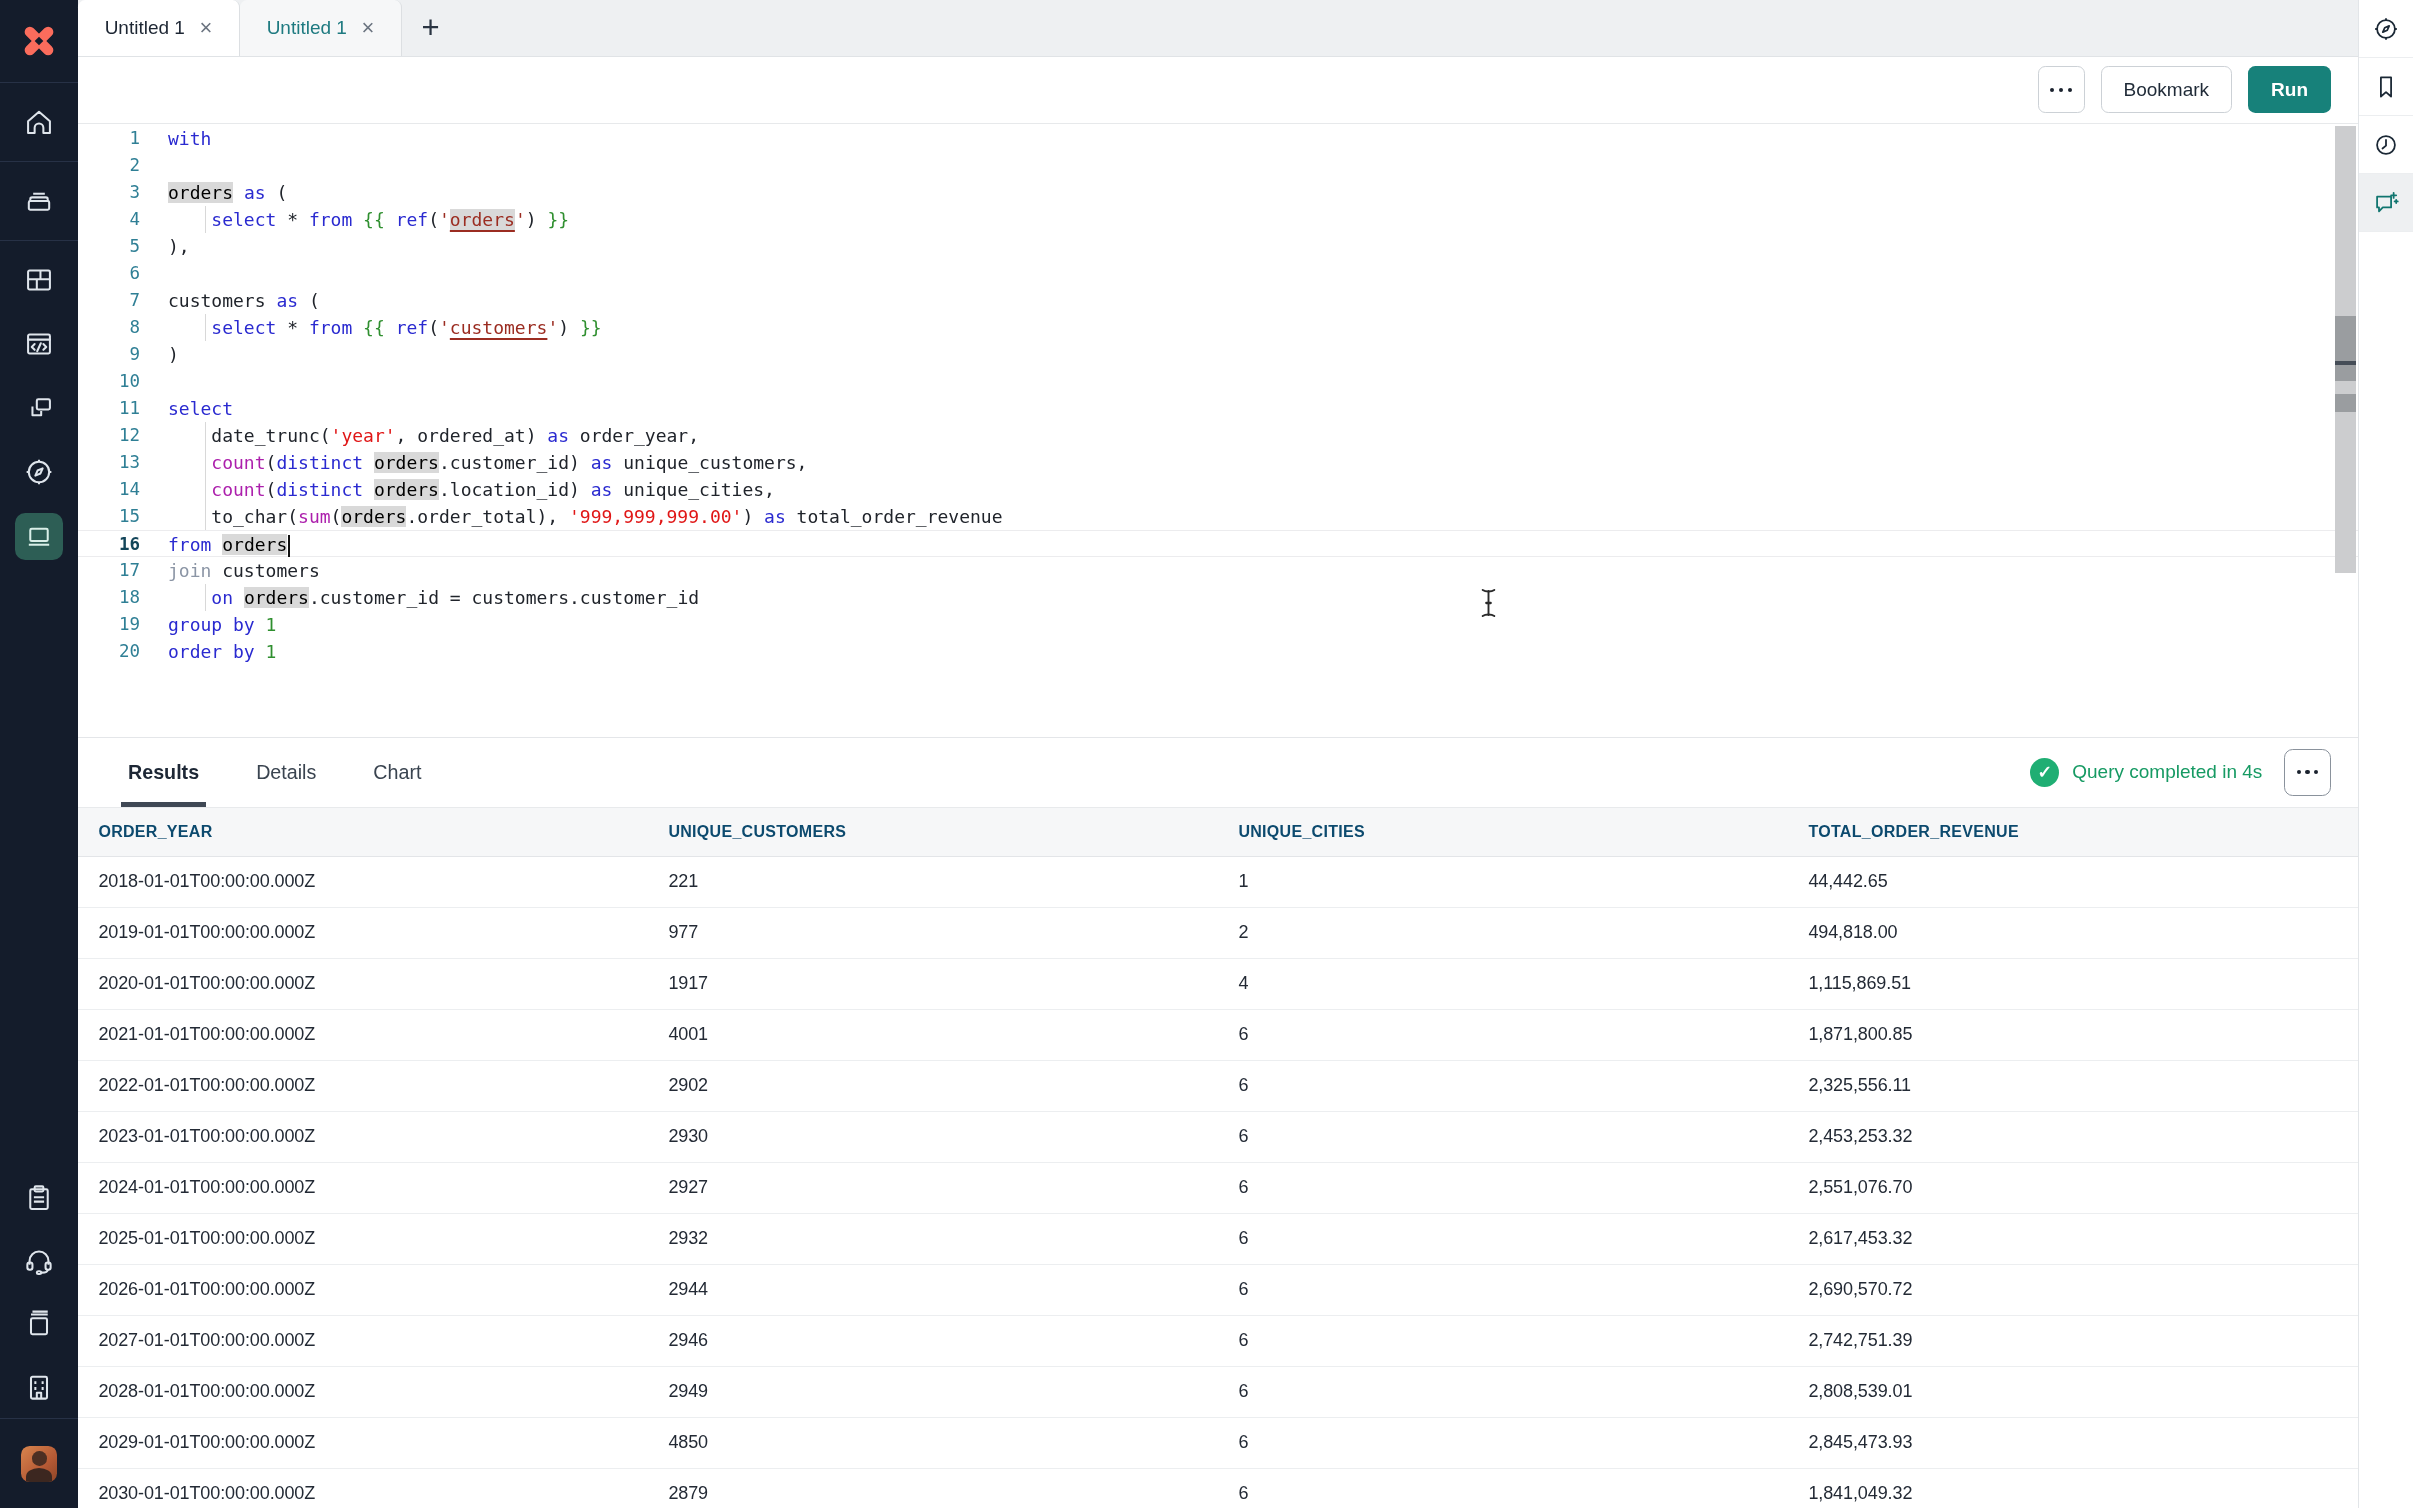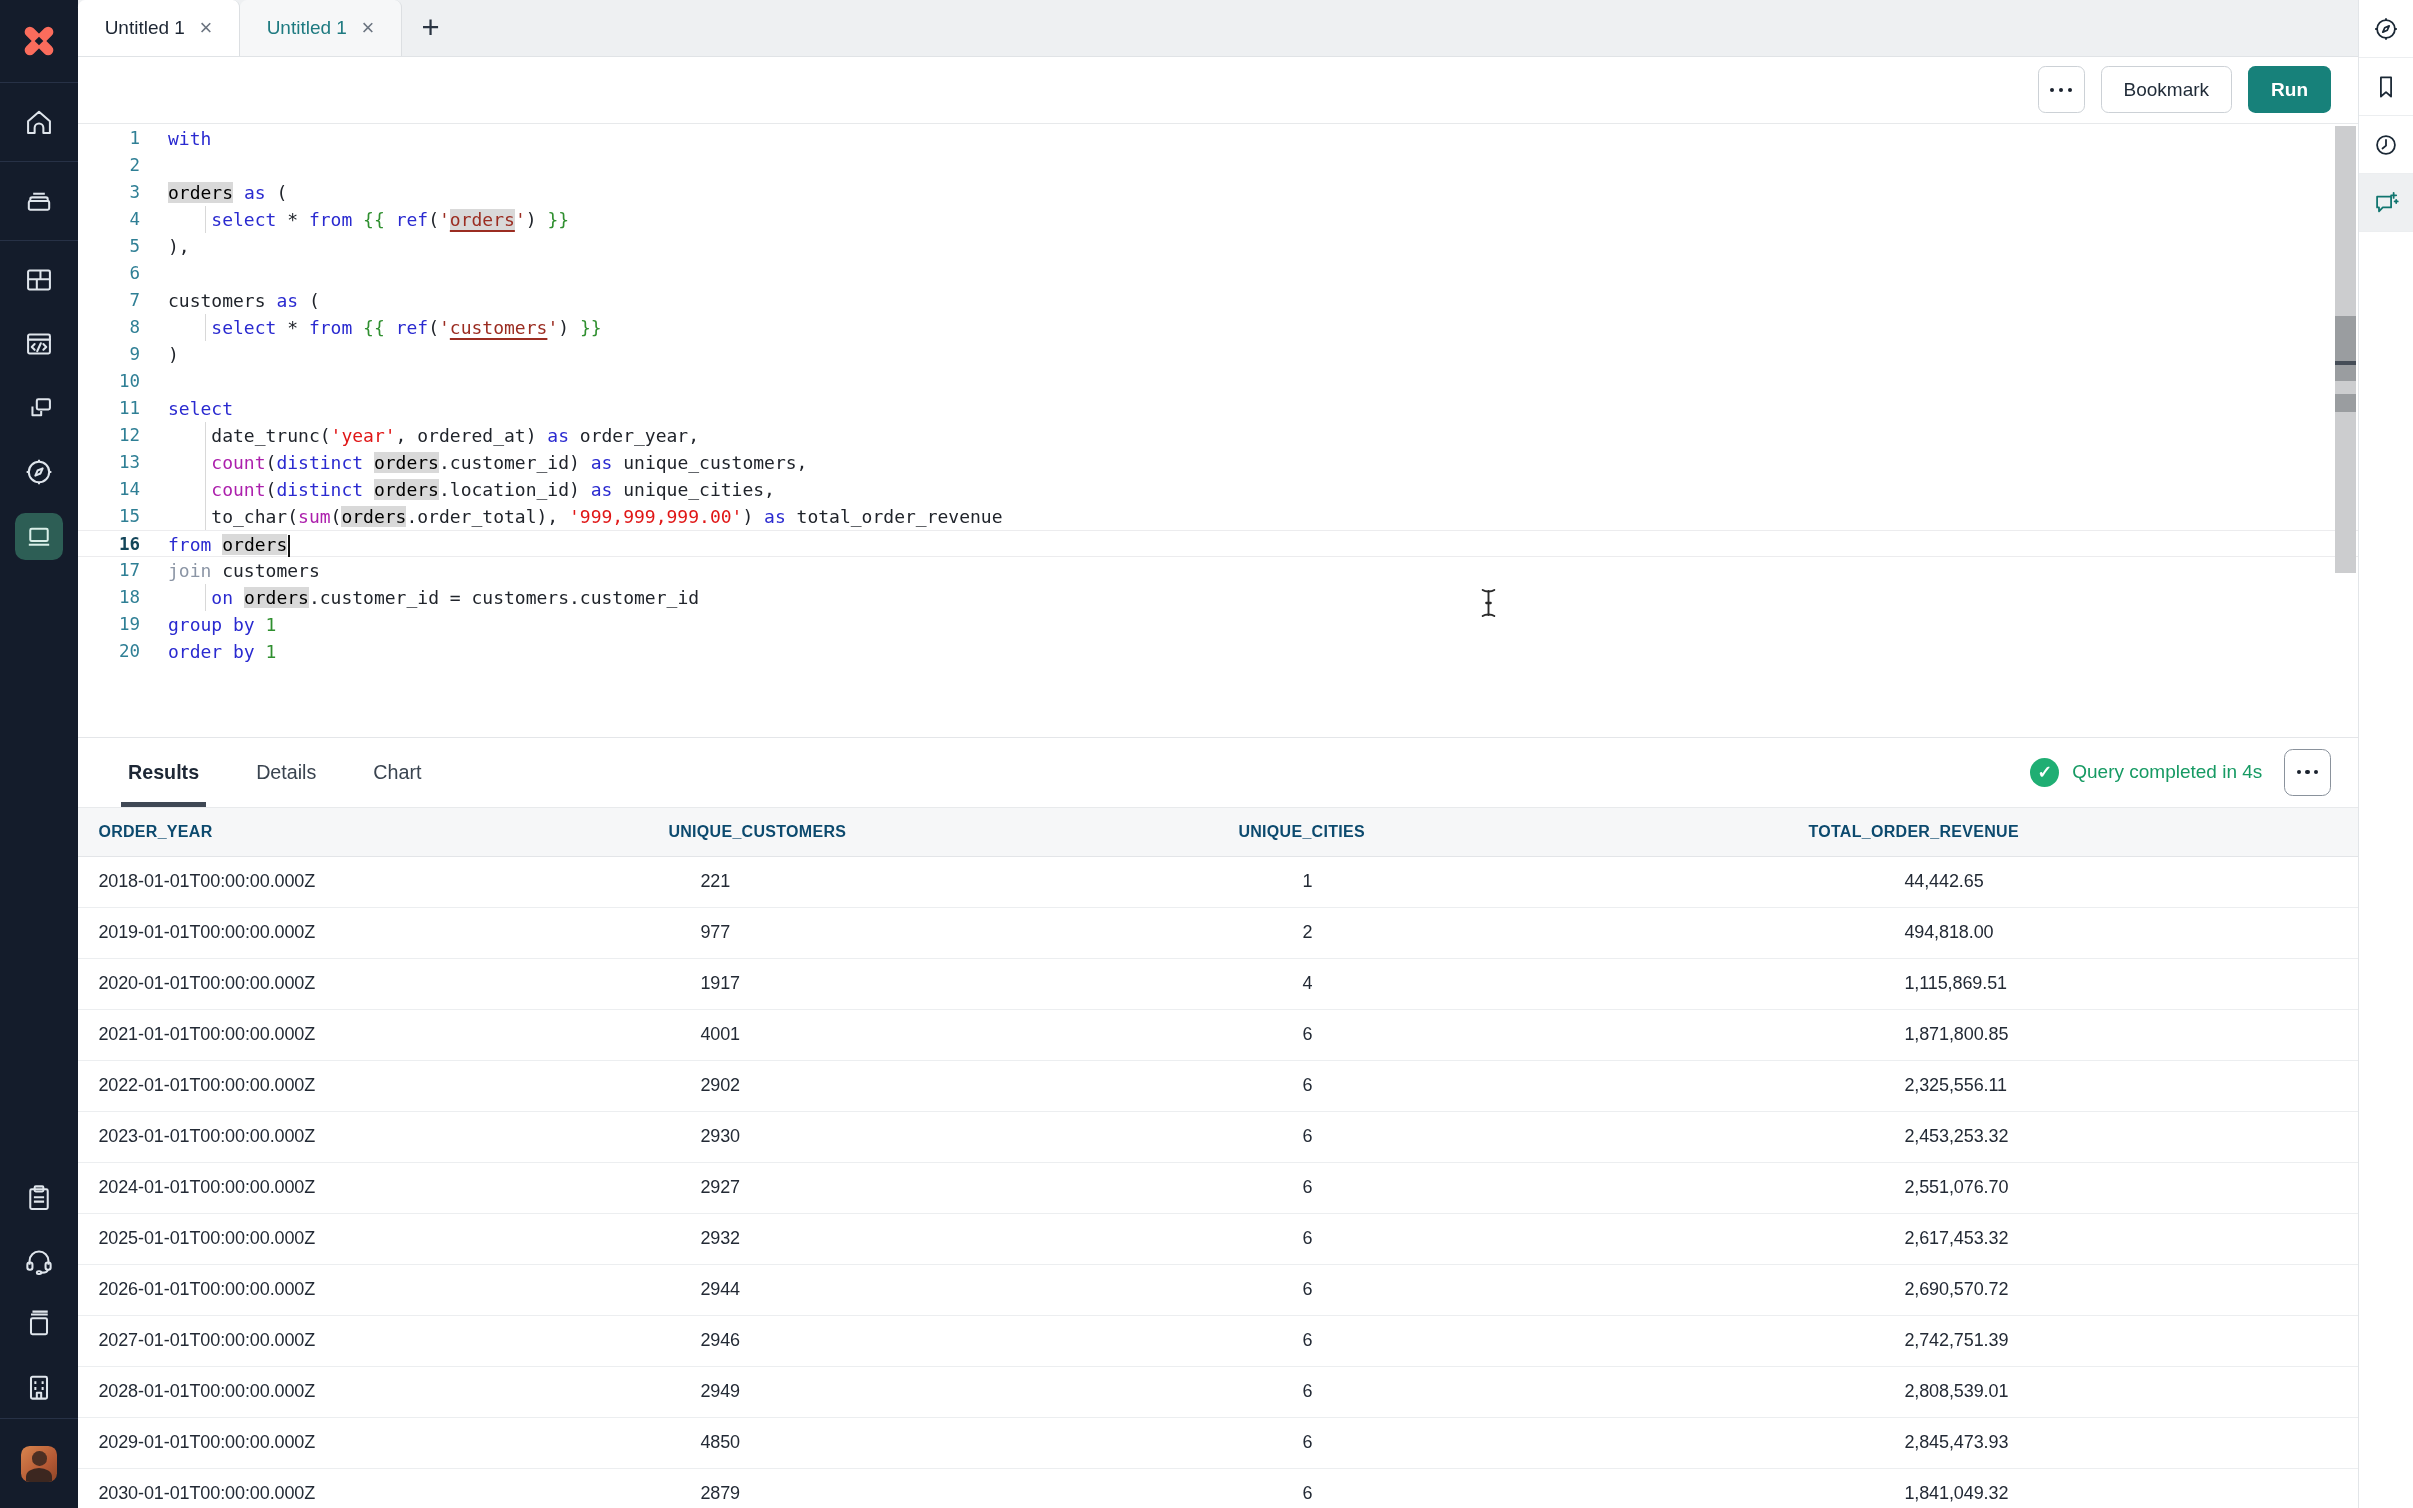--- a/index.html
+++ b/index.html
@@ -82,21 +82,21 @@
   .rtab.active { font-weight: bold; color: #1d2735; }
   .rtab.active::after { content: ""; position: absolute; left: -7.3px; right: -7.3px; bottom: 0; height: 4.4px; background: #3f4854; }
   .rstatus { margin-left: auto; display: flex; align-items: center; gap: 13px; padding-right: 27px; }
   .check { width: 29px; height: 29px; border-radius: 50%; background: #1fae73; color: #fff; display: flex; align-items: center; justify-content: center; font-size: 17.5px; font-weight: bold; }
   .qtext { color: #169a63; font-size: 19px; }
   .btn.rmore { border: 1.5px solid #8a929c; border-radius: 8.7px; margin-left: 8.7px; }
 
   .thead { height: 50px; background: #f6f7f8; border-bottom: 0.7px solid #e3e5e8; display: grid; grid-template-columns: 570px 570px 570px 1fr; align-items: center; }
   .th { padding-left: 20.4px; font-size: 16px; font-weight: bold; color: #0c4a6e; letter-spacing: 0.3px; }
   .rowswrap { overflow: hidden; flex: 1 1 auto; }
-  .trow { height: 51px; border-bottom: 1.5px solid #eceef0; display: grid; grid-template-columns: 570px 570px 570px 1fr; align-items: center; background: #fff; gap: 32px; }
+  .trow { height: 51px; border-bottom: 1.5px solid #eceef0; display: grid; grid-template-columns: 570px 570px 570px 1fr; align-items: center; background: #fff; }
   .td { padding-left: 20.4px; font-size: 18px; color: #232a35; letter-spacing: -0.1px; }
 
   .ibeam { position: absolute; left: 1479px; top: 587px; pointer-events: none; }
 
   svg.ic { display: block; }
 </style>
 </head>
 <body>
 
 <div class="app">

